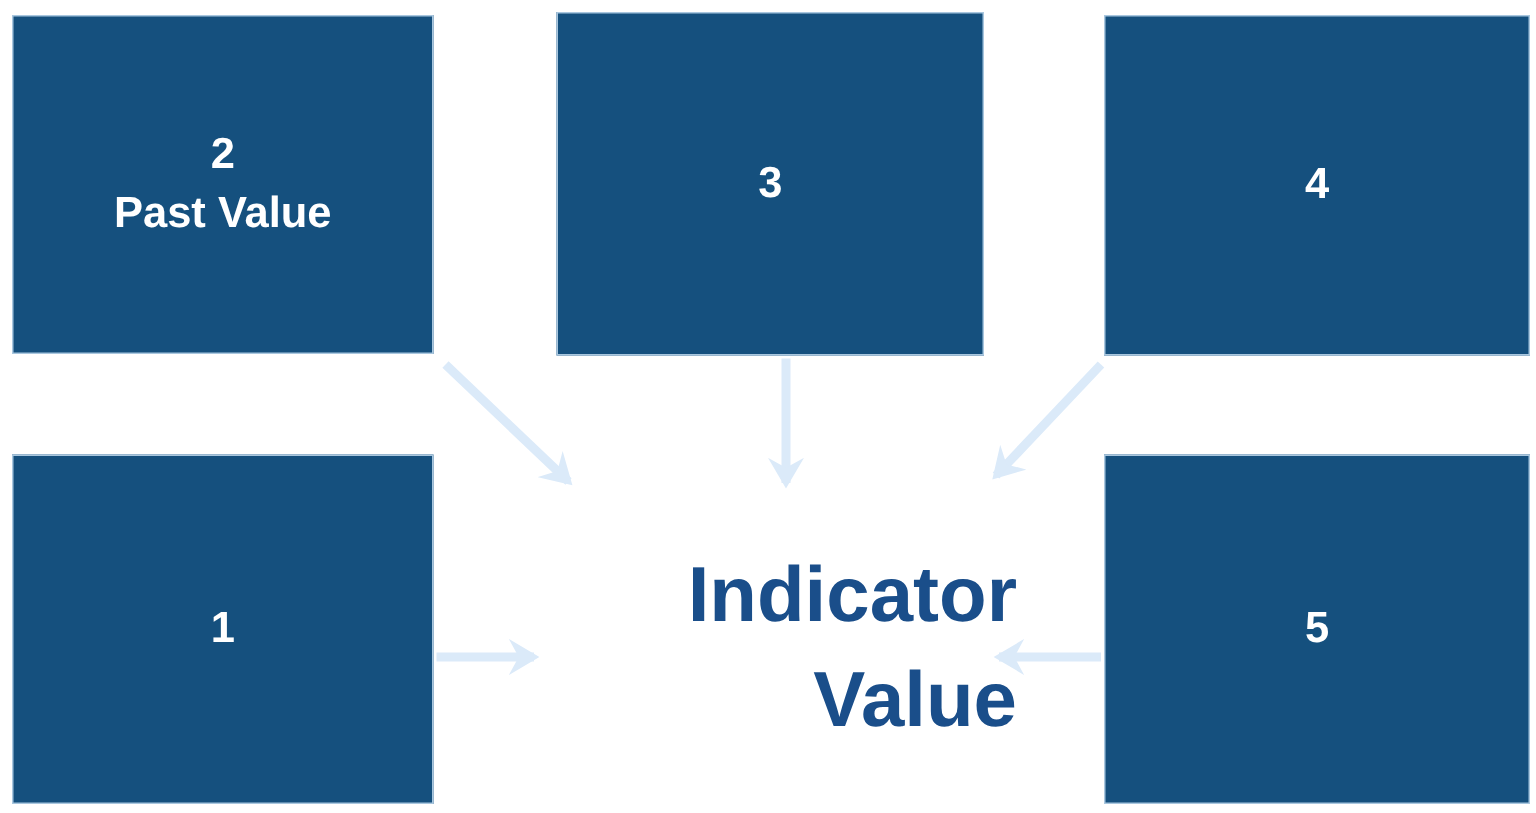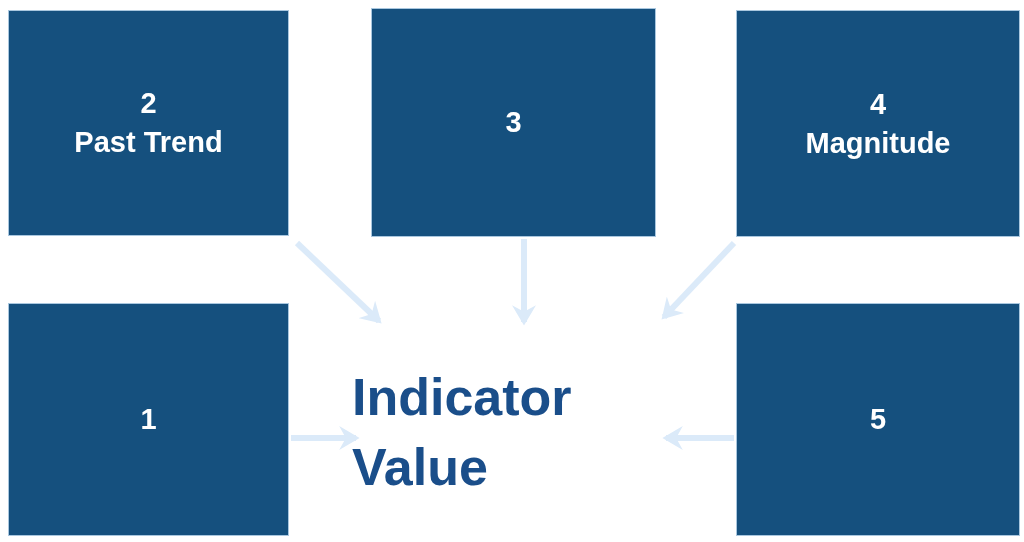--- a/index.html
+++ b/index.html
@@ -39,21 +39,21 @@
   .pos-top-center    { left: 371px; top: 8px;   width: 285px; height: 229px; }
   .pos-top-right     { left: 736px; top: 10px;  width: 284px; height: 227px; }
   .pos-bottom-left   { left: 8px;   top: 303px; width: 281px; height: 233px; }
   .pos-bottom-right  { left: 736px; top: 303px; width: 284px; height: 233px; }
 
   .center-title {
     position: absolute;
     left: 352px;
     top: 362px;
     width: 326px;
-    text-align: left;
+    text-align: right;
     color: #1A4E8A;
     font-weight: bold;
     font-size: 52px;
     line-height: 70px;
   }
   .arrows-layer {
     position: absolute;
     left: 0;
     top: 0;
     width: 1024px;
@@ -62,34 +62,33 @@
   }
 </style>
 </head>
 <body>
 
 <div class="canvas">
 
   <div class="node pos-top-left">
     <div class="node-text">
       <span class="node-number">2</span>
-      <span class="node-label">Past Trend</span>
+      <span class="node-label">Past Value</span>
     </div>
   </div>
 
   <div class="node pos-top-center">
     <div class="node-text">
       <span class="node-number">3</span>
     </div>
   </div>
 
   <div class="node pos-top-right">
     <div class="node-text">
       <span class="node-number">4</span>
-      <span class="node-label">Magnitude</span>
     </div>
   </div>
 
   <div class="node pos-bottom-left">
     <div class="node-text">
       <span class="node-number">1</span>
     </div>
   </div>
 
   <div class="node pos-bottom-right">

